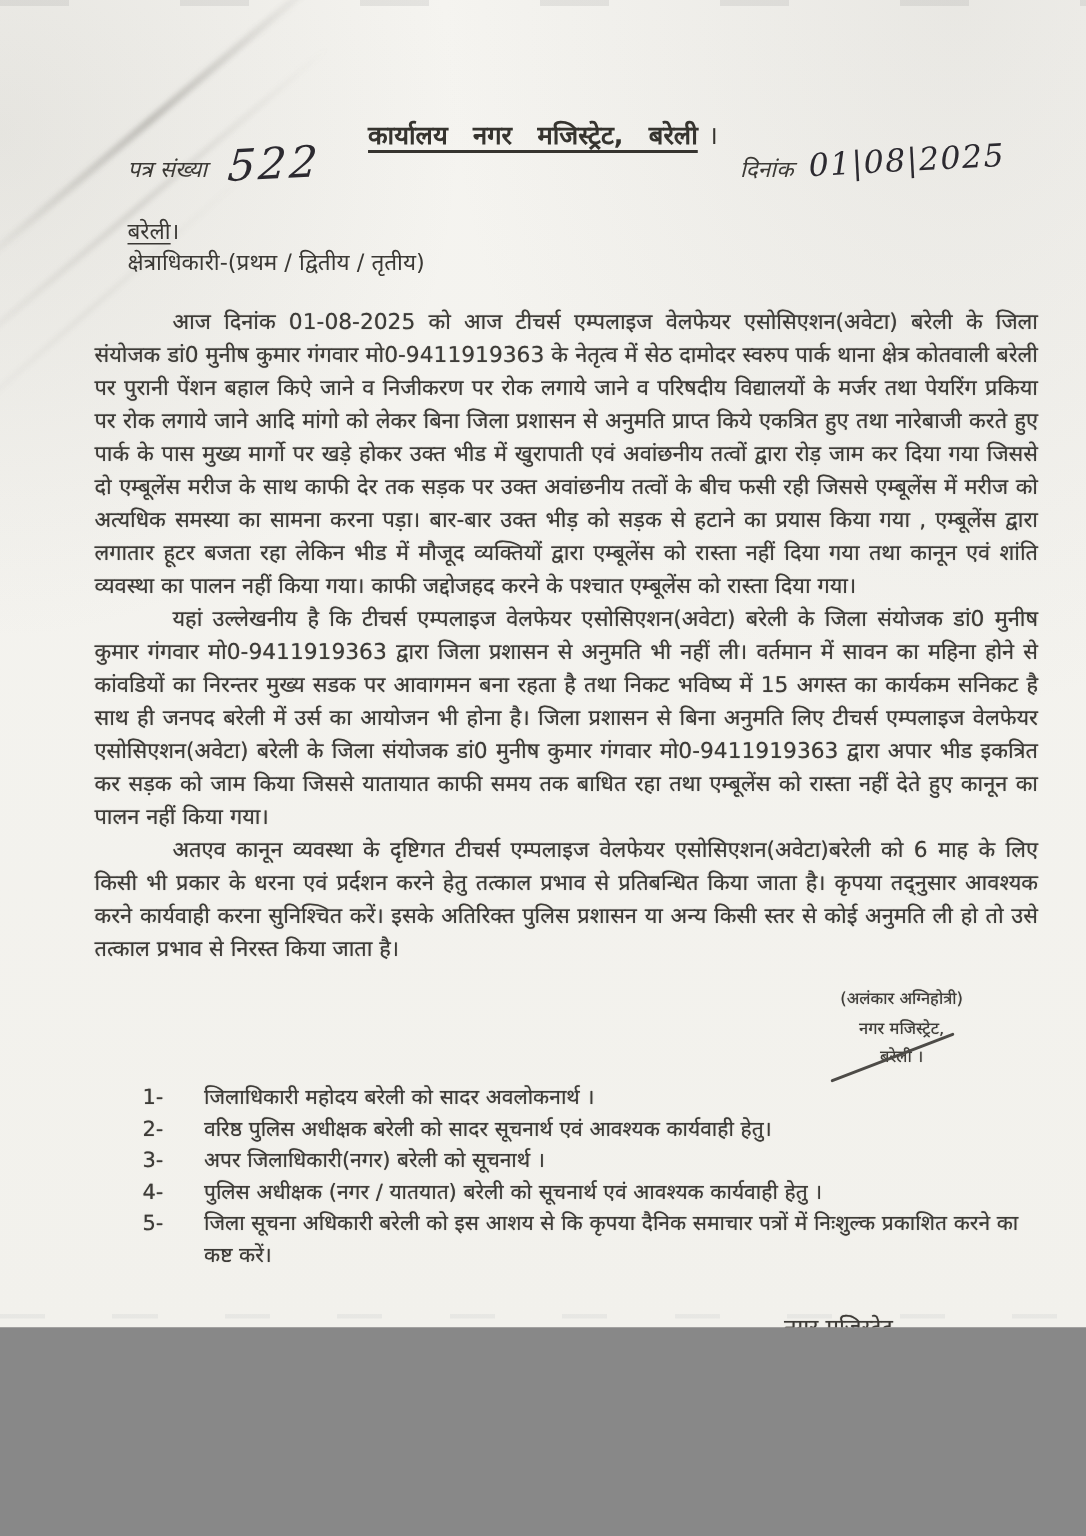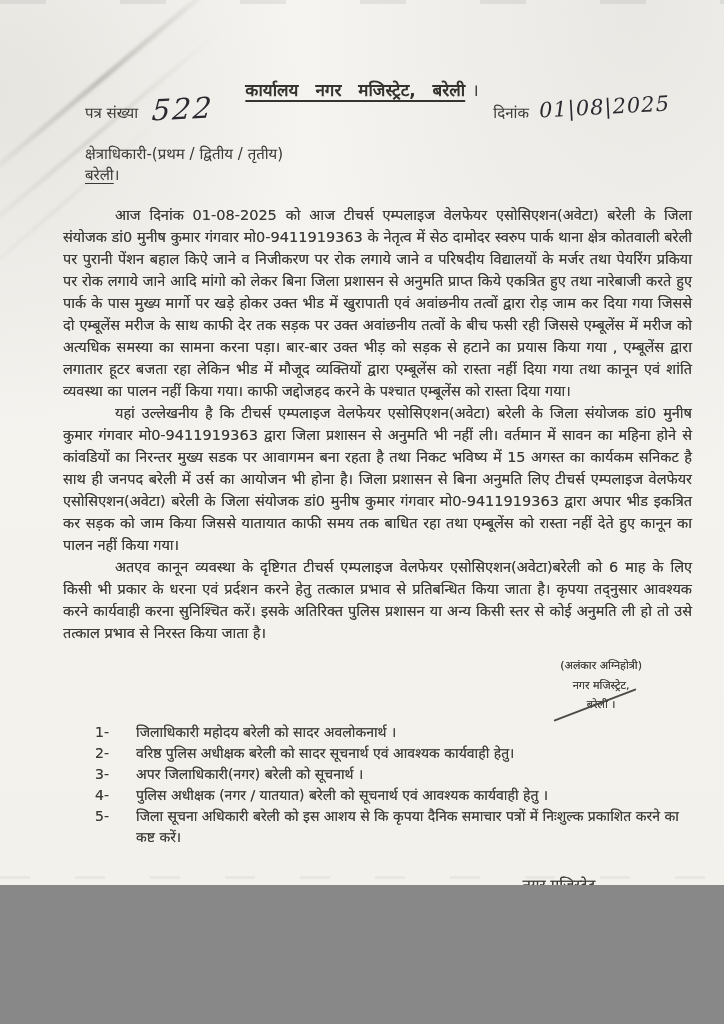--- a/index.html
+++ b/index.html
@@ -30,21 +30,21 @@
     text-underline-offset:4px;word-spacing:11px;}
   .title-row .mark{margin-left:7px;font-weight:normal;}
 
   .meta-row{position:absolute;top:100px;left:85px;right:54px;display:flex;
     justify-content:space-between;align-items:flex-start;font-size:15px;}
   .meta-left,.meta-right{display:flex;align-items:flex-start;}
   .hand{font-family:"DejaVu Serif",serif;font-style:italic;color:#2c2a30;line-height:1;display:inline-block;}
   .hand.big{font-size:29px;margin:0 12px 0 14px;transform:skewX(-7deg) rotate(-3deg);position:relative;top:-5px;letter-spacing:2px;}
   .hand.med{font-size:21px;margin-left:10px;transform:rotate(-3deg);position:relative;top:-3px;letter-spacing:1px;}
   .meta-suffix{padding-top:2px;}
-  .meta-label{padding-top:2px;}
+  .meta-label{padding-top:2px;font-style:italic;}
 
   .addressee{position:absolute;top:144px;left:85px;font-size:15px;line-height:21px;color:#3a3834;}
   .addressee .u{text-decoration:underline;text-underline-offset:3px;}
 
   .bodytext{position:absolute;top:204px;left:63px;width:629px;font-size:14.5px;
     line-height:22px;text-align:justify;color:#3d3b37;
     text-shadow:0 0 .6px rgba(84,82,76,.75);}
   .para{margin:0;text-indent:52px;}
 
   .sig1{margin:12px 50px 0 auto;width:max-content;text-align:center;
@@ -80,22 +80,22 @@
       <span class="meta-label">पत्र संख्या</span>
       <span class="hand big">522</span>
     </div>
     <div class="meta-right">
       <span class="meta-label">दिनांक</span>
       <span class="hand med">01|08|2025</span>
     </div>
   </div>
 
   <div class="addressee">
+    <div><span class="u">बरेली</span><span>।</span></div>
     <div>क्षेत्राधिकारी-(प्रथम / द्वितीय / तृतीय)</div>
-    <div><span class="u">बरेली</span><span>।</span></div>
   </div>
 
   <div class="bodytext">
     <p class="para">आज दिनांक 01-08-2025 को आज टीचर्स एम्पलाइज वेलफेयर एसोसिएशन(अवेटा) बरेली के जिला संयोजक डां0 मुनीष कुमार गंगवार मो0-9411919363 के नेतृत्व में सेठ दामोदर स्वरुप पार्क थाना क्षेत्र कोतवाली बरेली पर पुरानी पेंशन बहाल किऐ जाने व निजीकरण पर रोक लगाये जाने व परिषदीय विद्यालयों के मर्जर तथा पेयरिंग प्रकिया पर रोक लगाये जाने आदि मांगो को लेकर बिना जिला प्रशासन से अनुमति प्राप्त किये एकत्रित हुए तथा नारेबाजी करते हुए पार्क के पास मुख्य मार्गो पर खड़े होकर उक्त भीड में खुरापाती एवं अवांछनीय तत्वों द्वारा रोड़ जाम कर दिया गया जिससे दो एम्बूलेंस मरीज के साथ काफी देर तक सड़क पर उक्त अवांछनीय तत्वों के बीच फसी रही जिससे एम्बूलेंस में मरीज को अत्यधिक समस्या का सामना करना पड़ा। बार-बार उक्त भीड़ को सड़क से हटाने का प्रयास किया गया , एम्बूलेंस द्वारा लगातार हूटर बजता रहा लेकिन भीड में मौजूद व्यक्तियों द्वारा एम्बूलेंस को रास्ता नहीं दिया गया तथा कानून एवं शांति व्यवस्था का पालन नहीं किया गया। काफी जद्दोजहद करने के पश्चात एम्बूलेंस को रास्ता दिया गया।</p>
     <p class="para">यहां उल्लेखनीय है कि टीचर्स एम्पलाइज वेलफेयर एसोसिएशन(अवेटा) बरेली के जिला संयोजक डां0 मुनीष कुमार गंगवार मो0-9411919363 द्वारा जिला प्रशासन से अनुमति भी नहीं ली। वर्तमान में सावन का महिना होने से कांवडियों का निरन्तर मुख्य सडक पर आवागमन बना रहता है तथा निकट भविष्य में 15 अगस्त का कार्यकम सनिकट है साथ ही जनपद बरेली में उर्स का आयोजन भी होना है। जिला प्रशासन से बिना अनुमति लिए टीचर्स एम्पलाइज वेलफेयर एसोसिएशन(अवेटा) बरेली के जिला संयोजक डां0 मुनीष कुमार गंगवार मो0-9411919363 द्वारा अपार भीड इकत्रित कर सड़क को जाम किया जिससे यातायात काफी समय तक बाधित रहा तथा एम्बूलेंस को रास्ता नहीं देते हुए कानून का पालन नहीं किया गया।</p>
     <p class="para">अतएव कानून व्यवस्था के दृष्टिगत टीचर्स एम्पलाइज वेलफेयर एसोसिएशन(अवेटा)बरेली को 6 माह के लिए किसी भी प्रकार के धरना एवं प्रर्दशन करने हेतु तत्काल प्रभाव से प्रतिबन्धित किया जाता है। कृपया तद्नुसार आवश्यक करने कार्यवाही करना सुनिश्चित करें। इसके अतिरिक्त पुलिस प्रशासन या अन्य किसी स्तर से कोई अनुमति ली हो तो उसे तत्काल प्रभाव से निरस्त किया जाता है।</p>
 
     <div class="sig1">
       <div>(अलंकार अग्निहोत्री)</div>
       <div>नगर मजिस्ट्रेट,</div>

